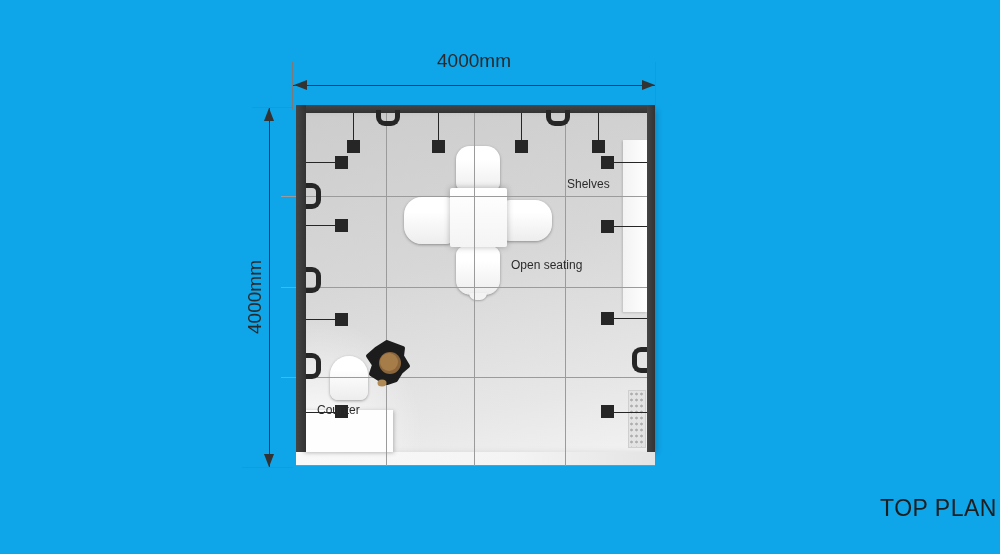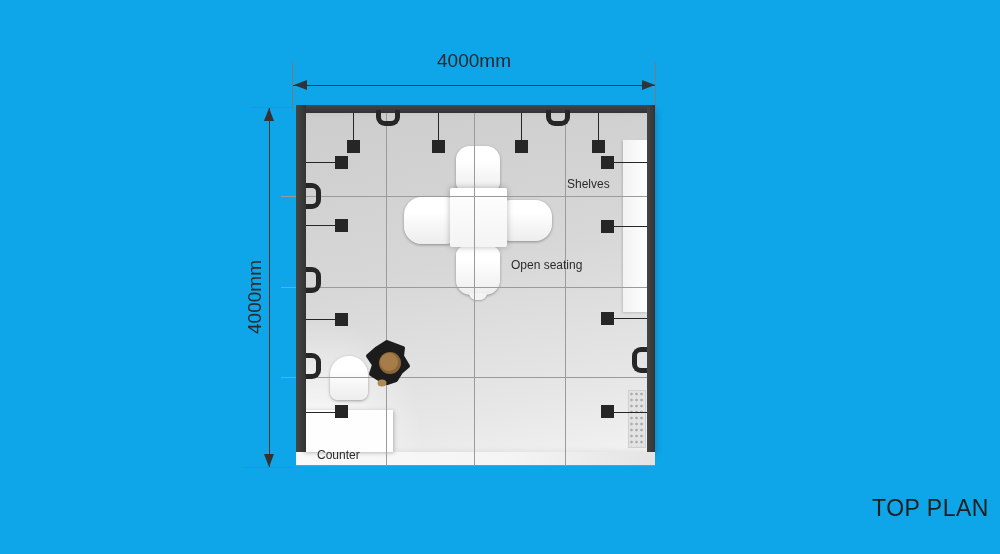--- a/index.html
+++ b/index.html
@@ -33,21 +33,21 @@
   .stem { background:var(--fixture); }
   .uhook { border:5px solid var(--fixture); box-sizing:border-box; background:transparent; }
   .furn { background:linear-gradient(180deg,#ffffff 30%,#ededed); box-shadow:0 1px 3px rgba(0,0,0,.35); }
   .panel { background:linear-gradient(90deg,#f2f2f2,#ffffff); box-shadow:-1px 1px 2px rgba(0,0,0,.15); }
   .texture {
     background-color:#e3e3e3;
     background-image: radial-gradient(#aeaeae 1px, rgba(0,0,0,0) 1.4px);
     background-size:5px 6px; border:1px solid #cfcfcf; box-sizing:border-box;
   }
   .plan-label { font-size:12px; color:var(--text); white-space:nowrap; }
-  .caption { font-size:23px; letter-spacing:.5px; color:#1e1e1e; white-space:nowrap; }
+  .caption { font-size:23px; letter-spacing:.5px; color:#1e1e1e; white-space:nowrap;margin-left:8px; }
   svg .body { fill:var(--person-body); stroke:var(--person-body); }
   svg .head-outer { fill:#8a653c; }
   svg .head { fill:var(--person-head); }
   svg .hand { fill:#b08a55; }
 </style>
 </head>
 <body style="background: rgb(255, 255, 255);">
 
 <div id="canvas">
 
@@ -131,17 +131,17 @@
 
   <svg class="abs" style="left:362px; top:336px;" width="52" height="54" viewBox="0 0 52 54">
     <path class="body" stroke-width="4" stroke-linejoin="round" d="M25 6 L33 9 L41 12 L40 20 L46 30 L39 36 L34 44 L25 47 L17 43 L9 38 L12 29 L6 20 L14 13 Z"></path>
     <circle class="head-outer" cx="28" cy="27" r="11"></circle>
     <circle class="head" cx="27" cy="26" r="9"></circle>
     <ellipse class="hand" cx="20" cy="47" rx="4.5" ry="3.5"></ellipse>
   </svg>
 
   <div class="abs plan-label" style="left:567px; top:177px;">Shelves</div>
   <div class="abs plan-label" style="left:511px; top:258px;">Open seating</div>
-  <div class="abs plan-label" style="left:317px; top:448px;">Counter</div>
+  <div class="abs plan-label" style="left:317px; top:403px;">Counter</div>
 
   <div class="abs caption" style="left:872px; top:495px;">TOP PLAN</div>
 
 </div>
 
 </body></html>

